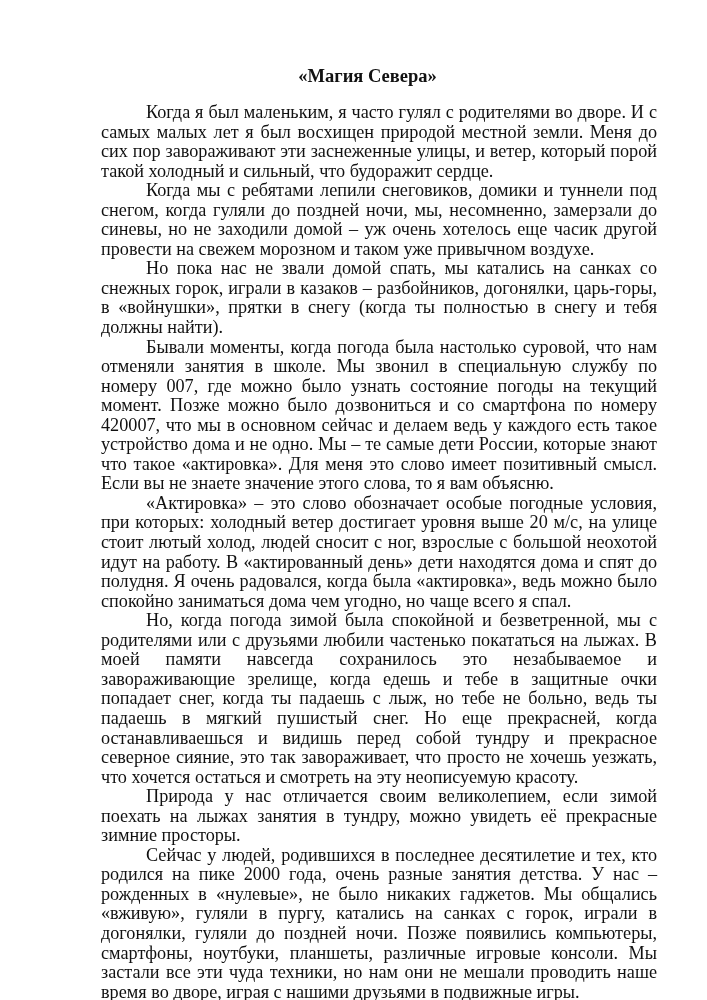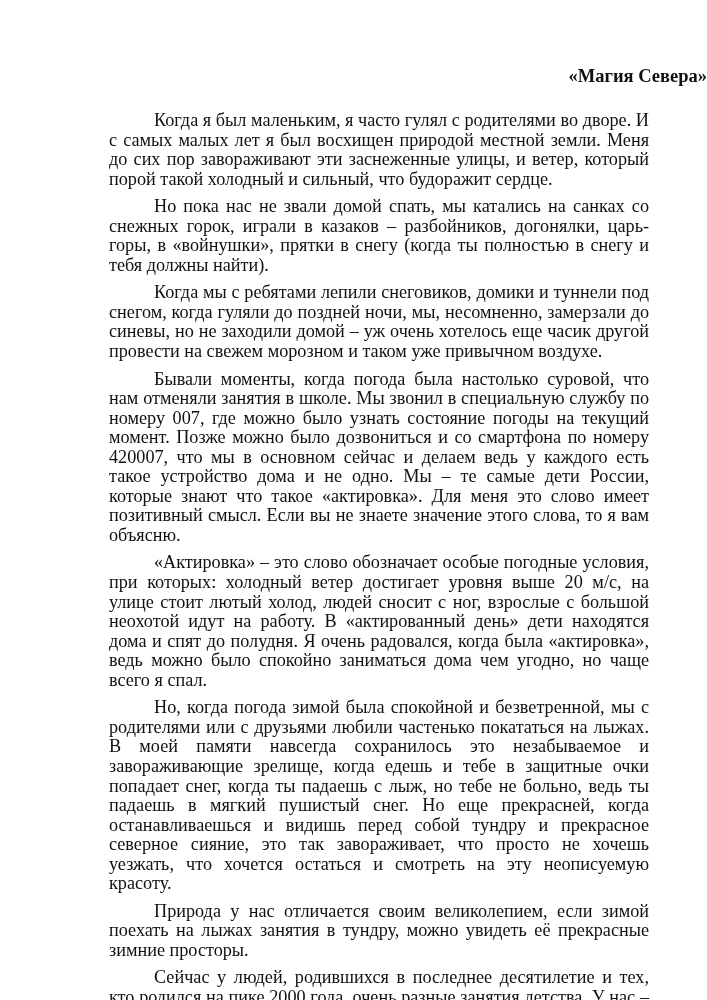--- a/index.html
+++ b/index.html
@@ -19,54 +19,54 @@
       top: 0;
       width: 707px;
       height: 1000px;
       background: #ffffff;
     }
     .title {
       position: absolute;
       top: 66px;
       left: 0;
       width: 707px;
-      text-align: right;
+      text-align: center;
       font-family: "Liberation Serif", serif;
       font-weight: bold;
       font-size: 18.5px;
       color: #111111;
       margin: 0;
       padding-left: 28px;
       box-sizing: border-box;
     }
     .body-text {
       position: absolute;
       top: 103px;
       left: 101px;
       width: 556px;
       font-family: "Liberation Serif", serif;
       font-size: 18.2px;
       line-height: 19.55px;
       color: #111111;
       text-align: justify;
     }
     .body-text p {
-      margin: 8px;
+      margin: 0;
       text-indent: 45px;
       text-align: justify;
     }
   </style>
 </head>
 <body>
 
 <div class="page">
   <h1 class="title">«Магия Севера»</h1>
   <div class="body-text">
     <p>Когда я был маленьким, я часто гулял с родителями во дворе. И с самых малых лет я был восхищен природой местной земли. Меня до сих пор завораживают эти заснеженные улицы, и ветер, который порой такой холодный и сильный, что будоражит сердце.</p>
+    <p>Когда мы с ребятами лепили снеговиков, домики и туннели под снегом, когда гуляли до поздней ночи, мы, несомненно, замерзали до синевы, но не заходили домой – уж очень хотелось еще часик другой провести на свежем морозном и таком уже привычном воздухе.</p>
     <p>Но пока нас не звали домой спать, мы катались на санках со снежных горок, играли в казаков – разбойников, догонялки, царь-горы, в «войнушки», прятки в снегу (когда ты полностью в снегу и тебя должны найти).</p>
-    <p>Когда мы с ребятами лепили снеговиков, домики и туннели под снегом, когда гуляли до поздней ночи, мы, несомненно, замерзали до синевы, но не заходили домой – уж очень хотелось еще часик другой провести на свежем морозном и таком уже привычном воздухе.</p>
     <p>Бывали моменты, когда погода была настолько суровой, что нам отменяли занятия в школе. Мы звонил в специальную службу по номеру 007, где можно было узнать состояние погоды на текущий момент. Позже можно было дозвониться и со смартфона по номеру 420007, что мы в основном сейчас и делаем ведь у каждого есть такое устройство дома и не одно. Мы – те самые дети России, которые знают что такое «актировка». Для меня это слово имеет позитивный смысл. Если вы не знаете значение этого слова, то я вам объясню.</p>
     <p>«Актировка» – это слово обозначает особые погодные условия, при которых: холодный ветер достигает уровня выше 20 м/с, на улице стоит лютый холод, людей сносит с ног, взрослые с большой неохотой идут на работу. В «актированный день» дети находятся дома и спят до полудня. Я очень радовался, когда была «актировка», ведь можно было спокойно заниматься дома чем угодно, но чаще всего я спал.</p>
     <p>Но, когда погода зимой была спокойной и безветренной, мы с родителями или с друзьями любили частенько покататься на лыжах. В моей памяти навсегда сохранилось это незабываемое и завораживающие зрелище, когда едешь и тебе в защитные очки попадает снег, когда ты падаешь с лыж, но тебе не больно, ведь ты падаешь в мягкий пушистый снег. Но еще прекрасней, когда останавливаешься и видишь перед собой тундру и прекрасное северное сияние, это так завораживает, что просто не хочешь уезжать, что хочется остаться и смотреть на эту неописуемую красоту.</p>
     <p>Природа у нас отличается своим великолепием, если зимой поехать на лыжах занятия в тундру, можно увидеть её  прекрасные зимние просторы.</p>
     <p>Сейчас у людей, родившихся в последнее десятилетие и тех, кто родился на пике 2000 года, очень разные занятия детства. У нас – рожденных в «нулевые», не было никаких гаджетов. Мы общались «вживую», гуляли в пургу, катались на санках с горок, играли в догонялки, гуляли до поздней ночи. Позже появились компьютеры, смартфоны, ноутбуки, планшеты, различные игровые консоли. Мы застали все эти чуда техники, но нам они не мешали проводить наше время во дворе, играя с нашими друзьями в подвижные игры.</p>
   </div>
 </div>
 
 </body></html>

